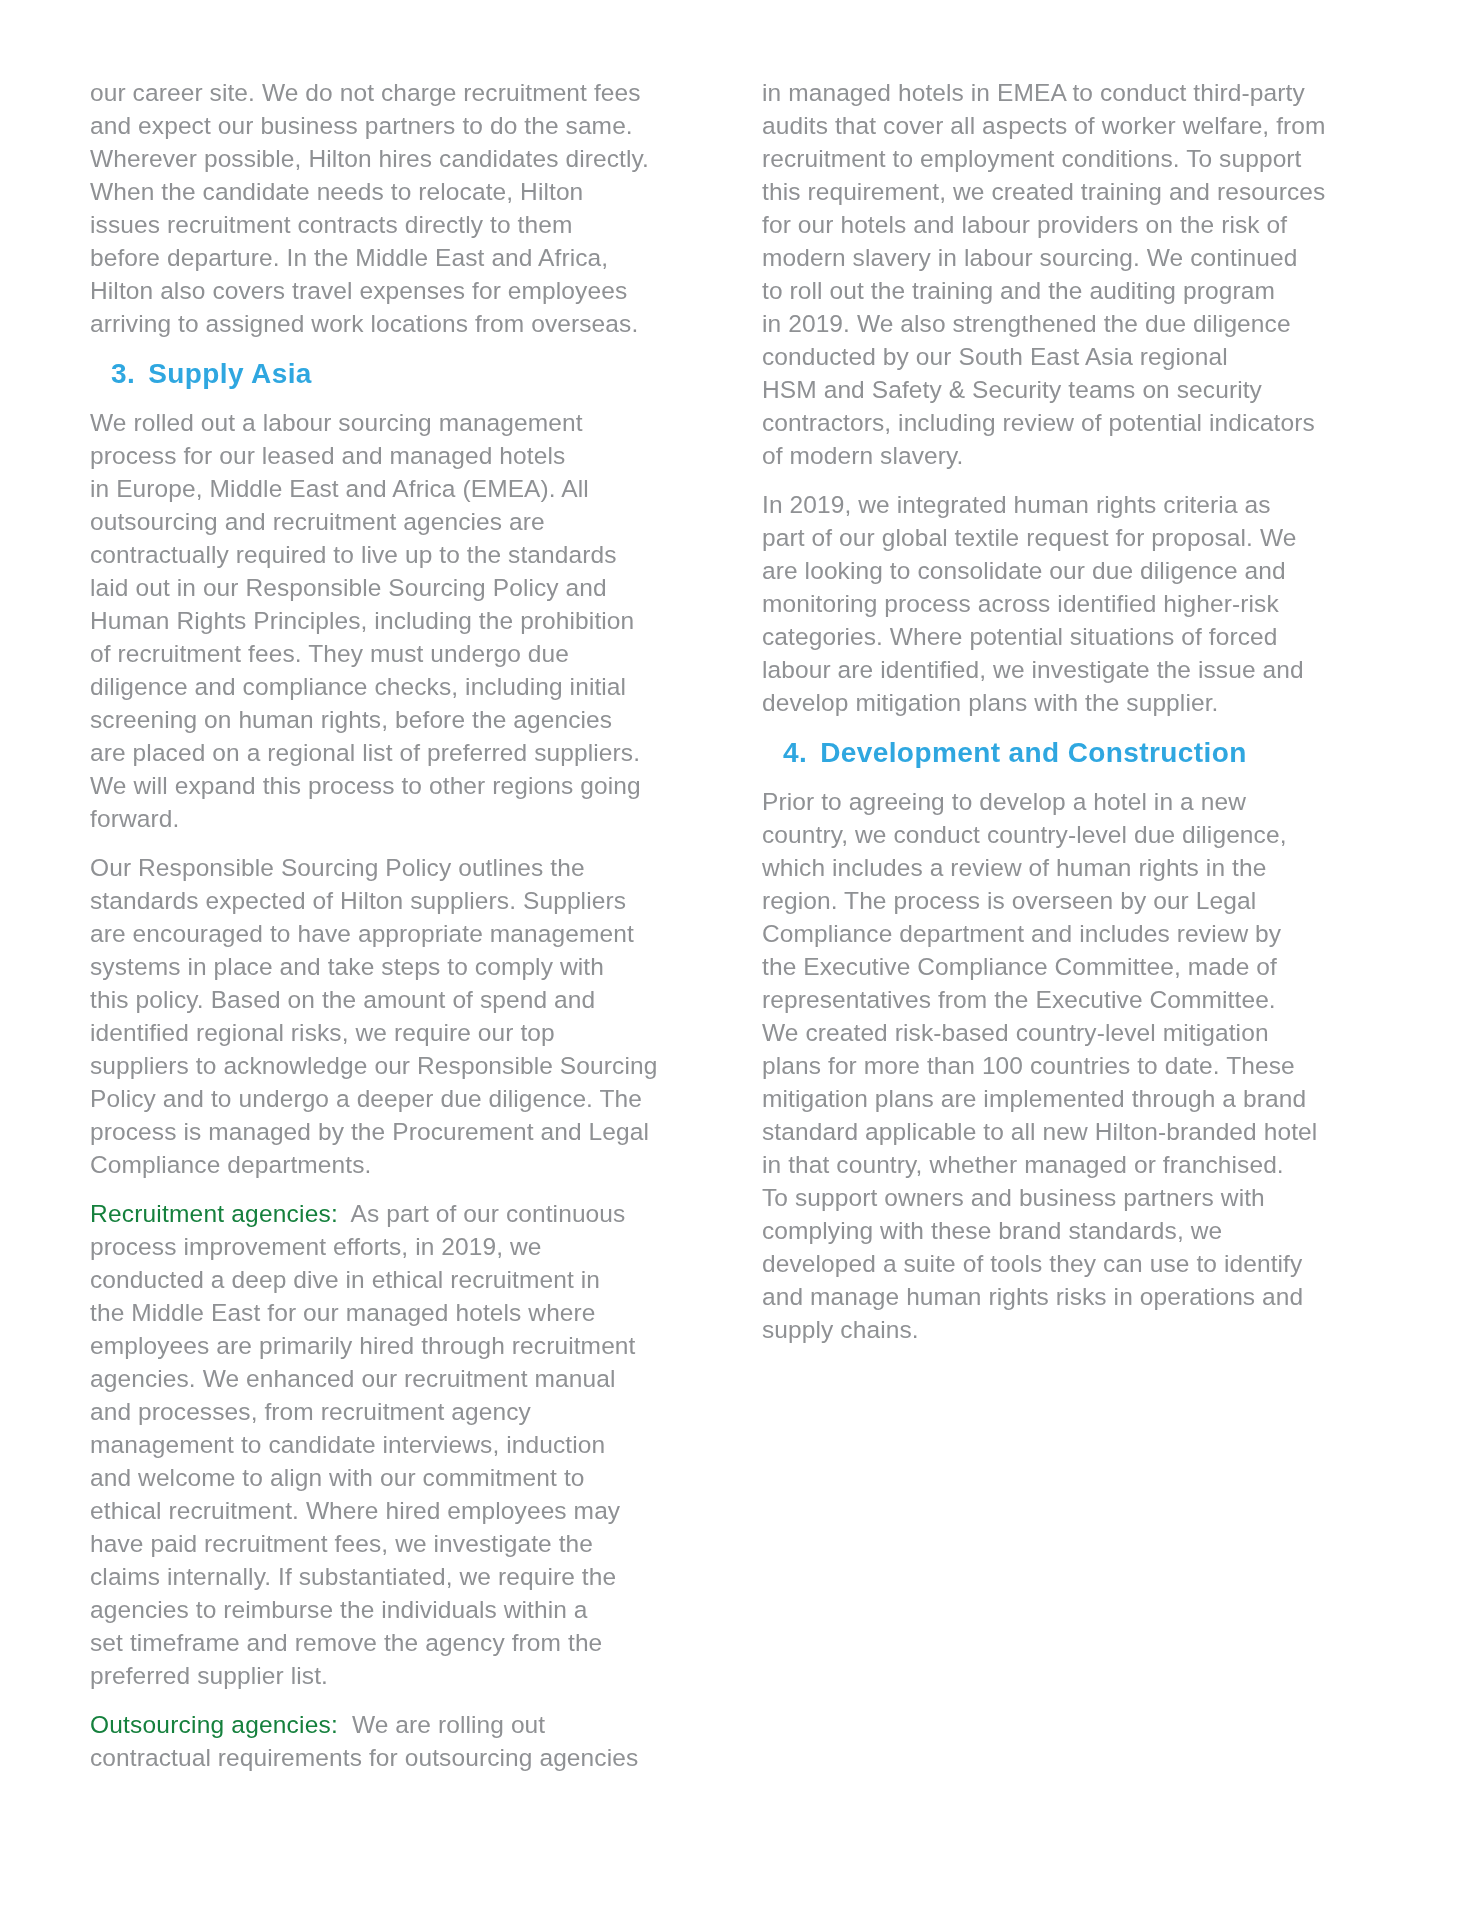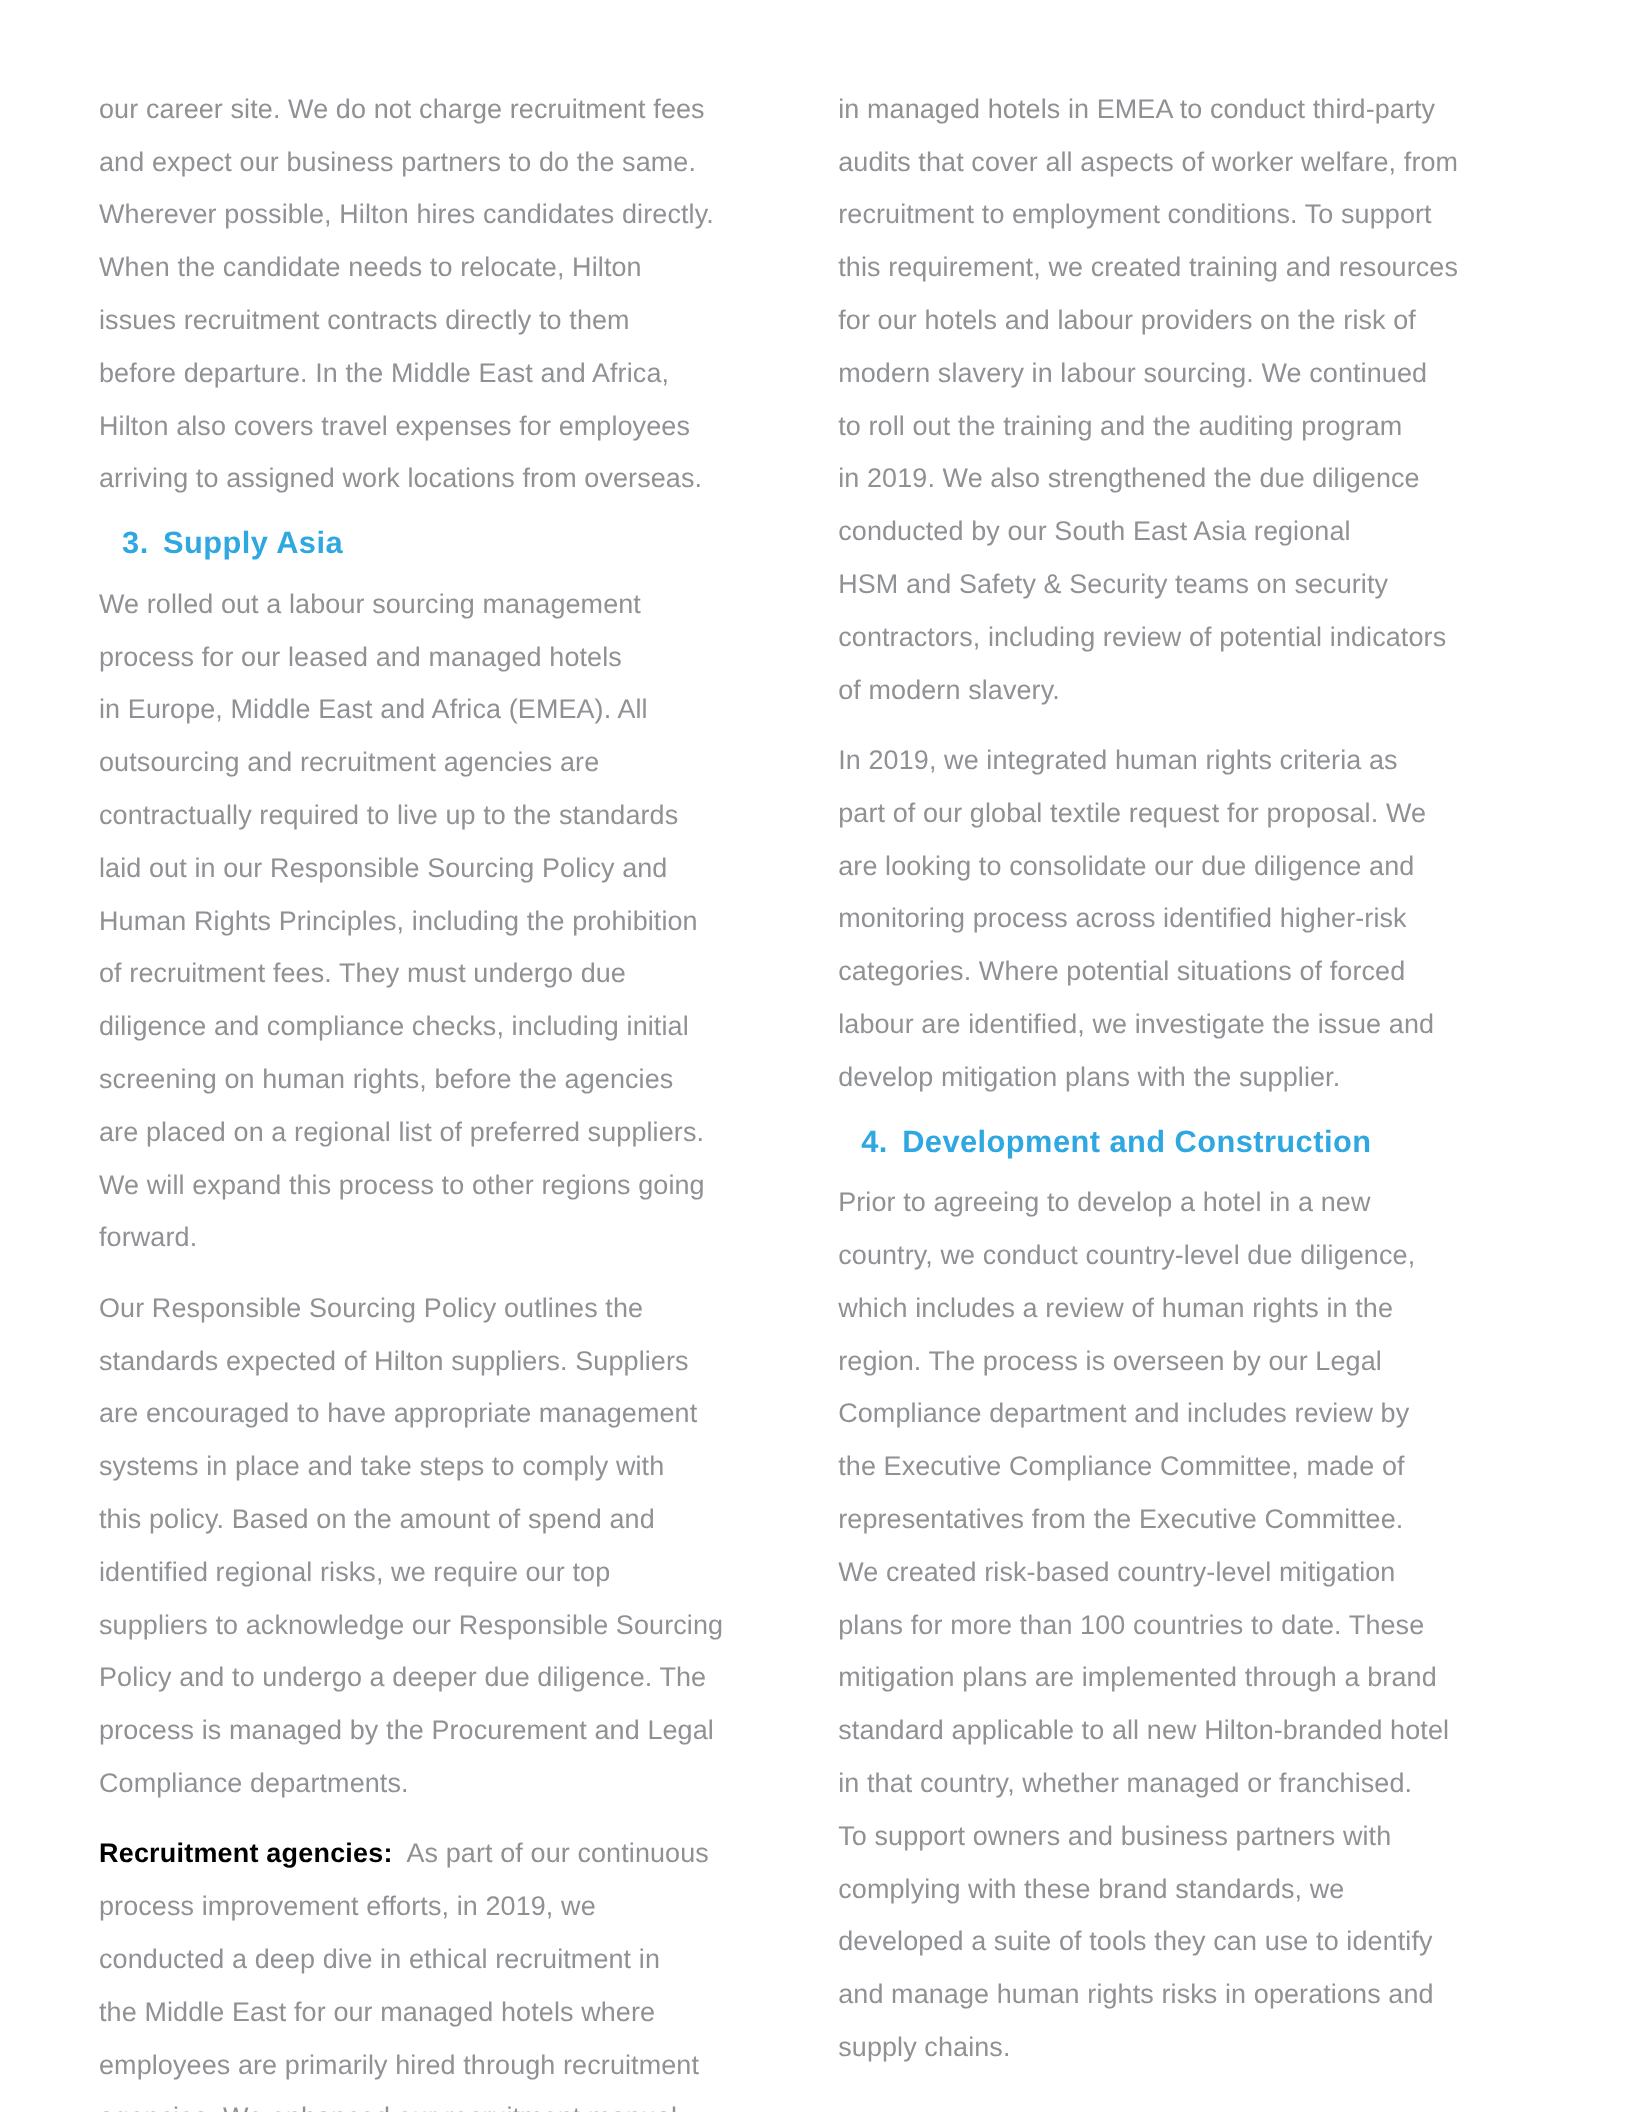--- a/index.html
+++ b/index.html
@@ -18,28 +18,28 @@
   }
   .col {
     position: absolute;
     top: 76px;
   }
   .col-left  { left: 90px;  width: 652px; }
   .col-right { left: 762px; width: 660px; }
   .para {
     margin: 0 0 16px 0;
     font-size: 24.5px;
-    line-height: 48px;
+    line-height: 33px;
     color: #8f9194;
     white-space: pre-line;
     letter-spacing: 0.1px;
   }
   .para .label {
-    font-weight: bold;
-    color: #000000;
+    font-weight: normal;
+    color: #15803d;
     padding-right: 7px;
     letter-spacing: 0.2px;
   }
   .heading {
     display: flex;
     align-items: baseline;
     gap: 13px;
     padding-left: 21px;
     margin: 10px 0 14px 0;
     font-size: 28px;

